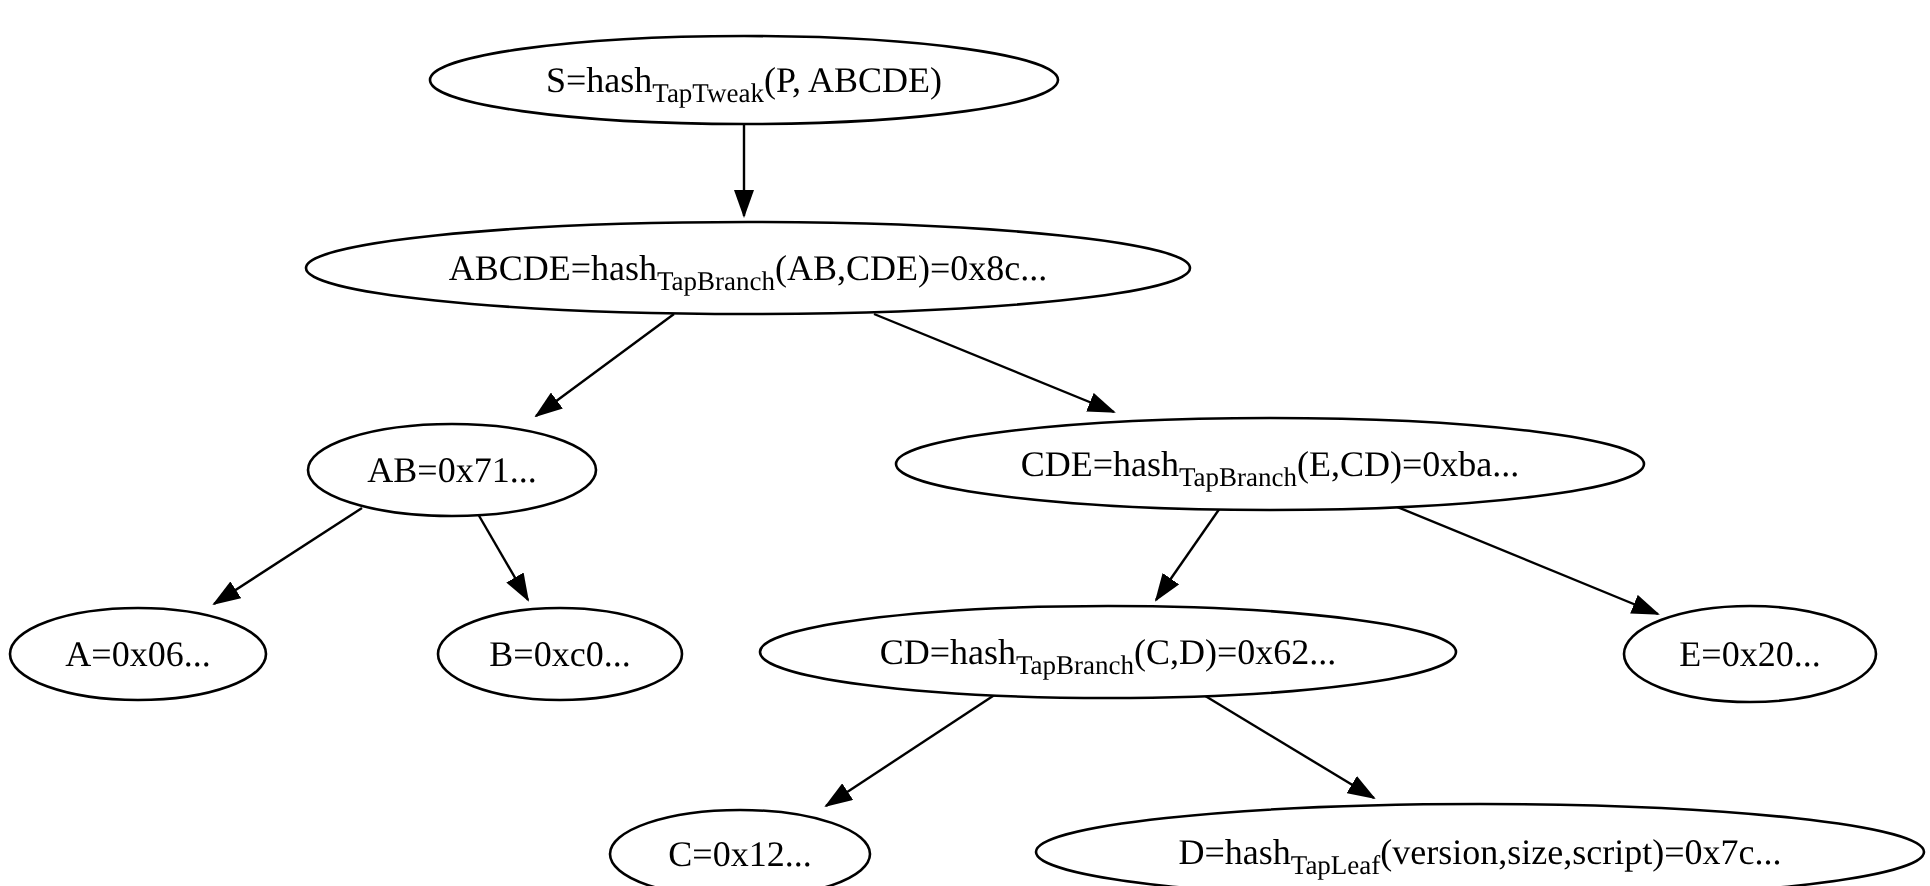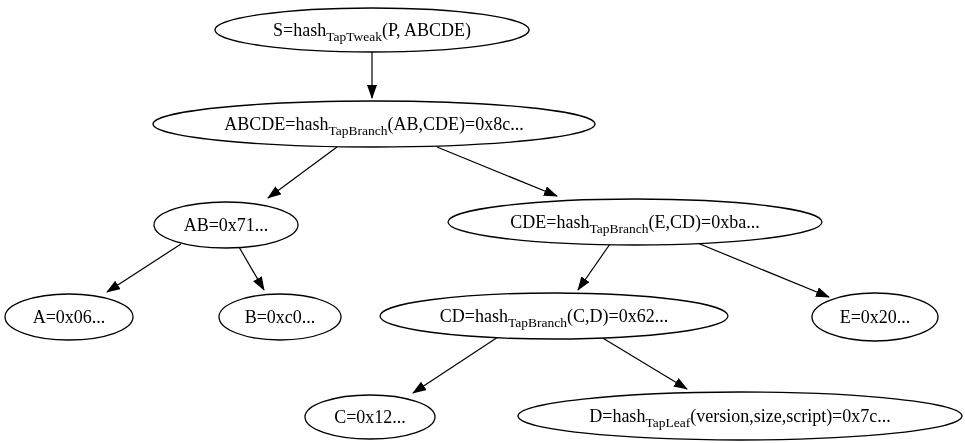--- a/index.html
+++ b/index.html
@@ -9,20 +9,21 @@
   }
   body {
     width: 965px;
     height: 443px;
     overflow: hidden;
     font-family: "Liberation Serif", "DejaVu Serif", serif;
   }
   #diagram-wrap {
     width: 965px;
     height: 394px;
+    margin-top: 10px;
   }
   svg {
     display: block;
   }
   .node-ellipse {
     fill: #ffffff;
   }
   .node-label {
     font-family: "Liberation Serif", "DejaVu Serif", serif;
   }

